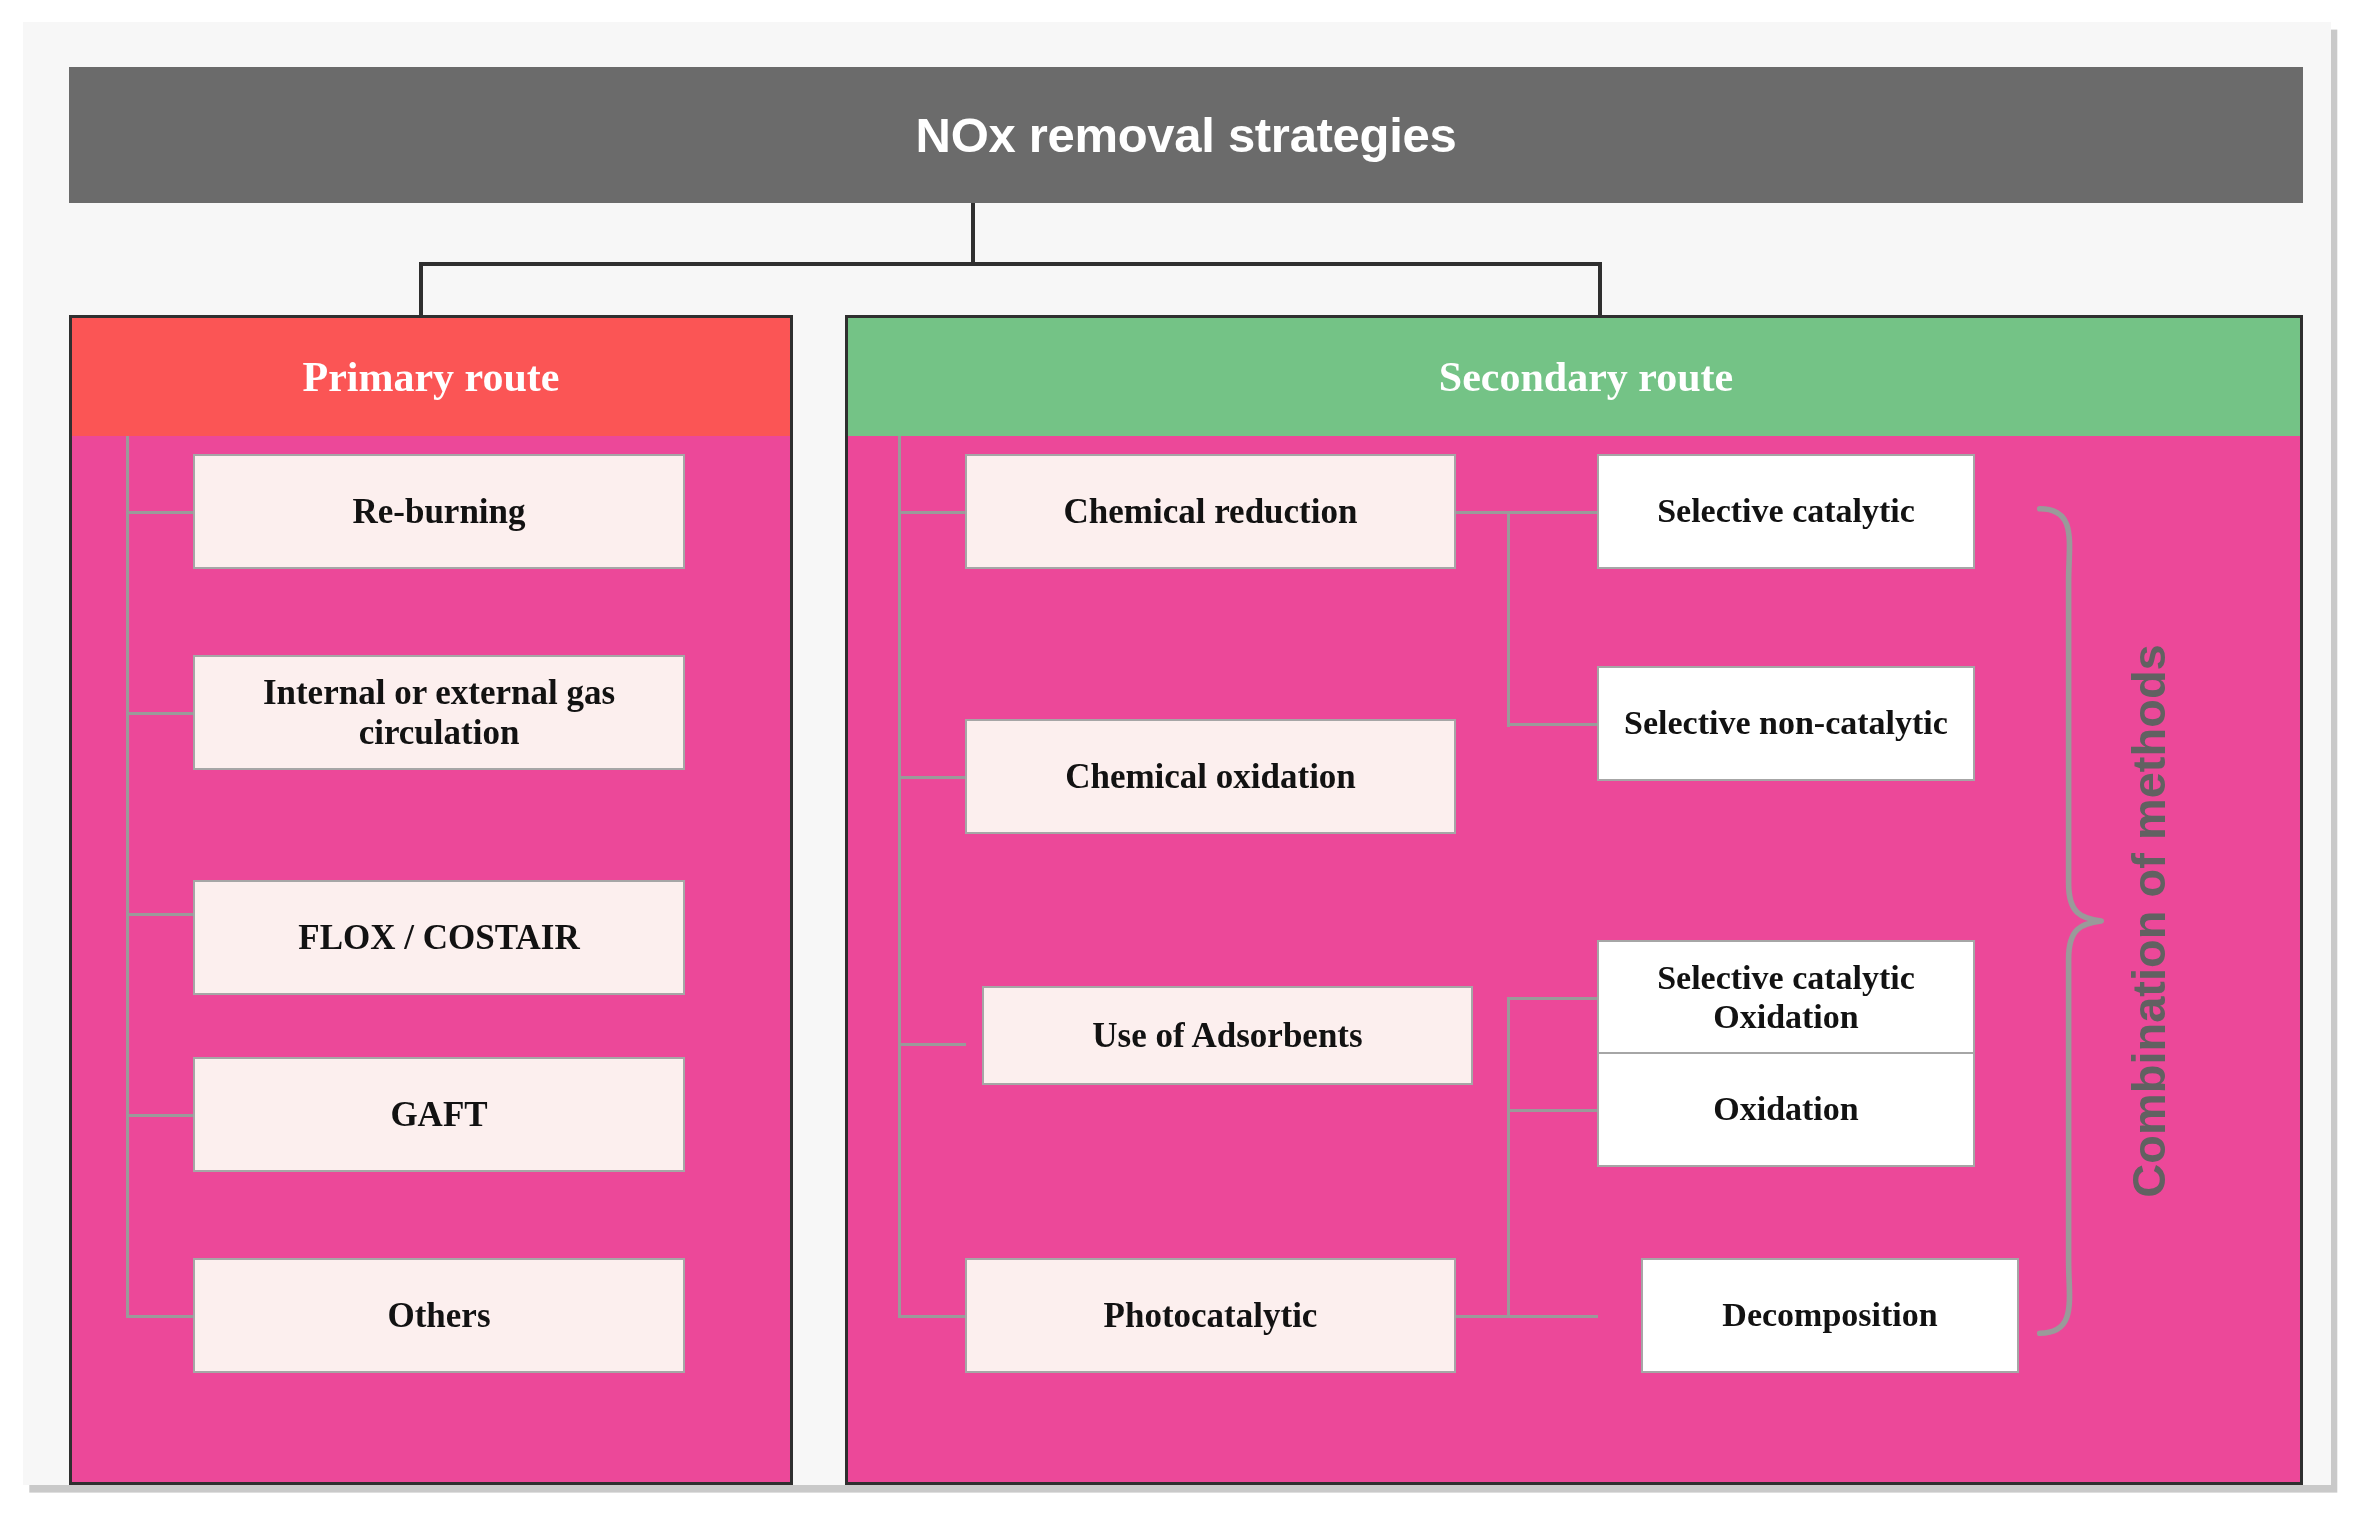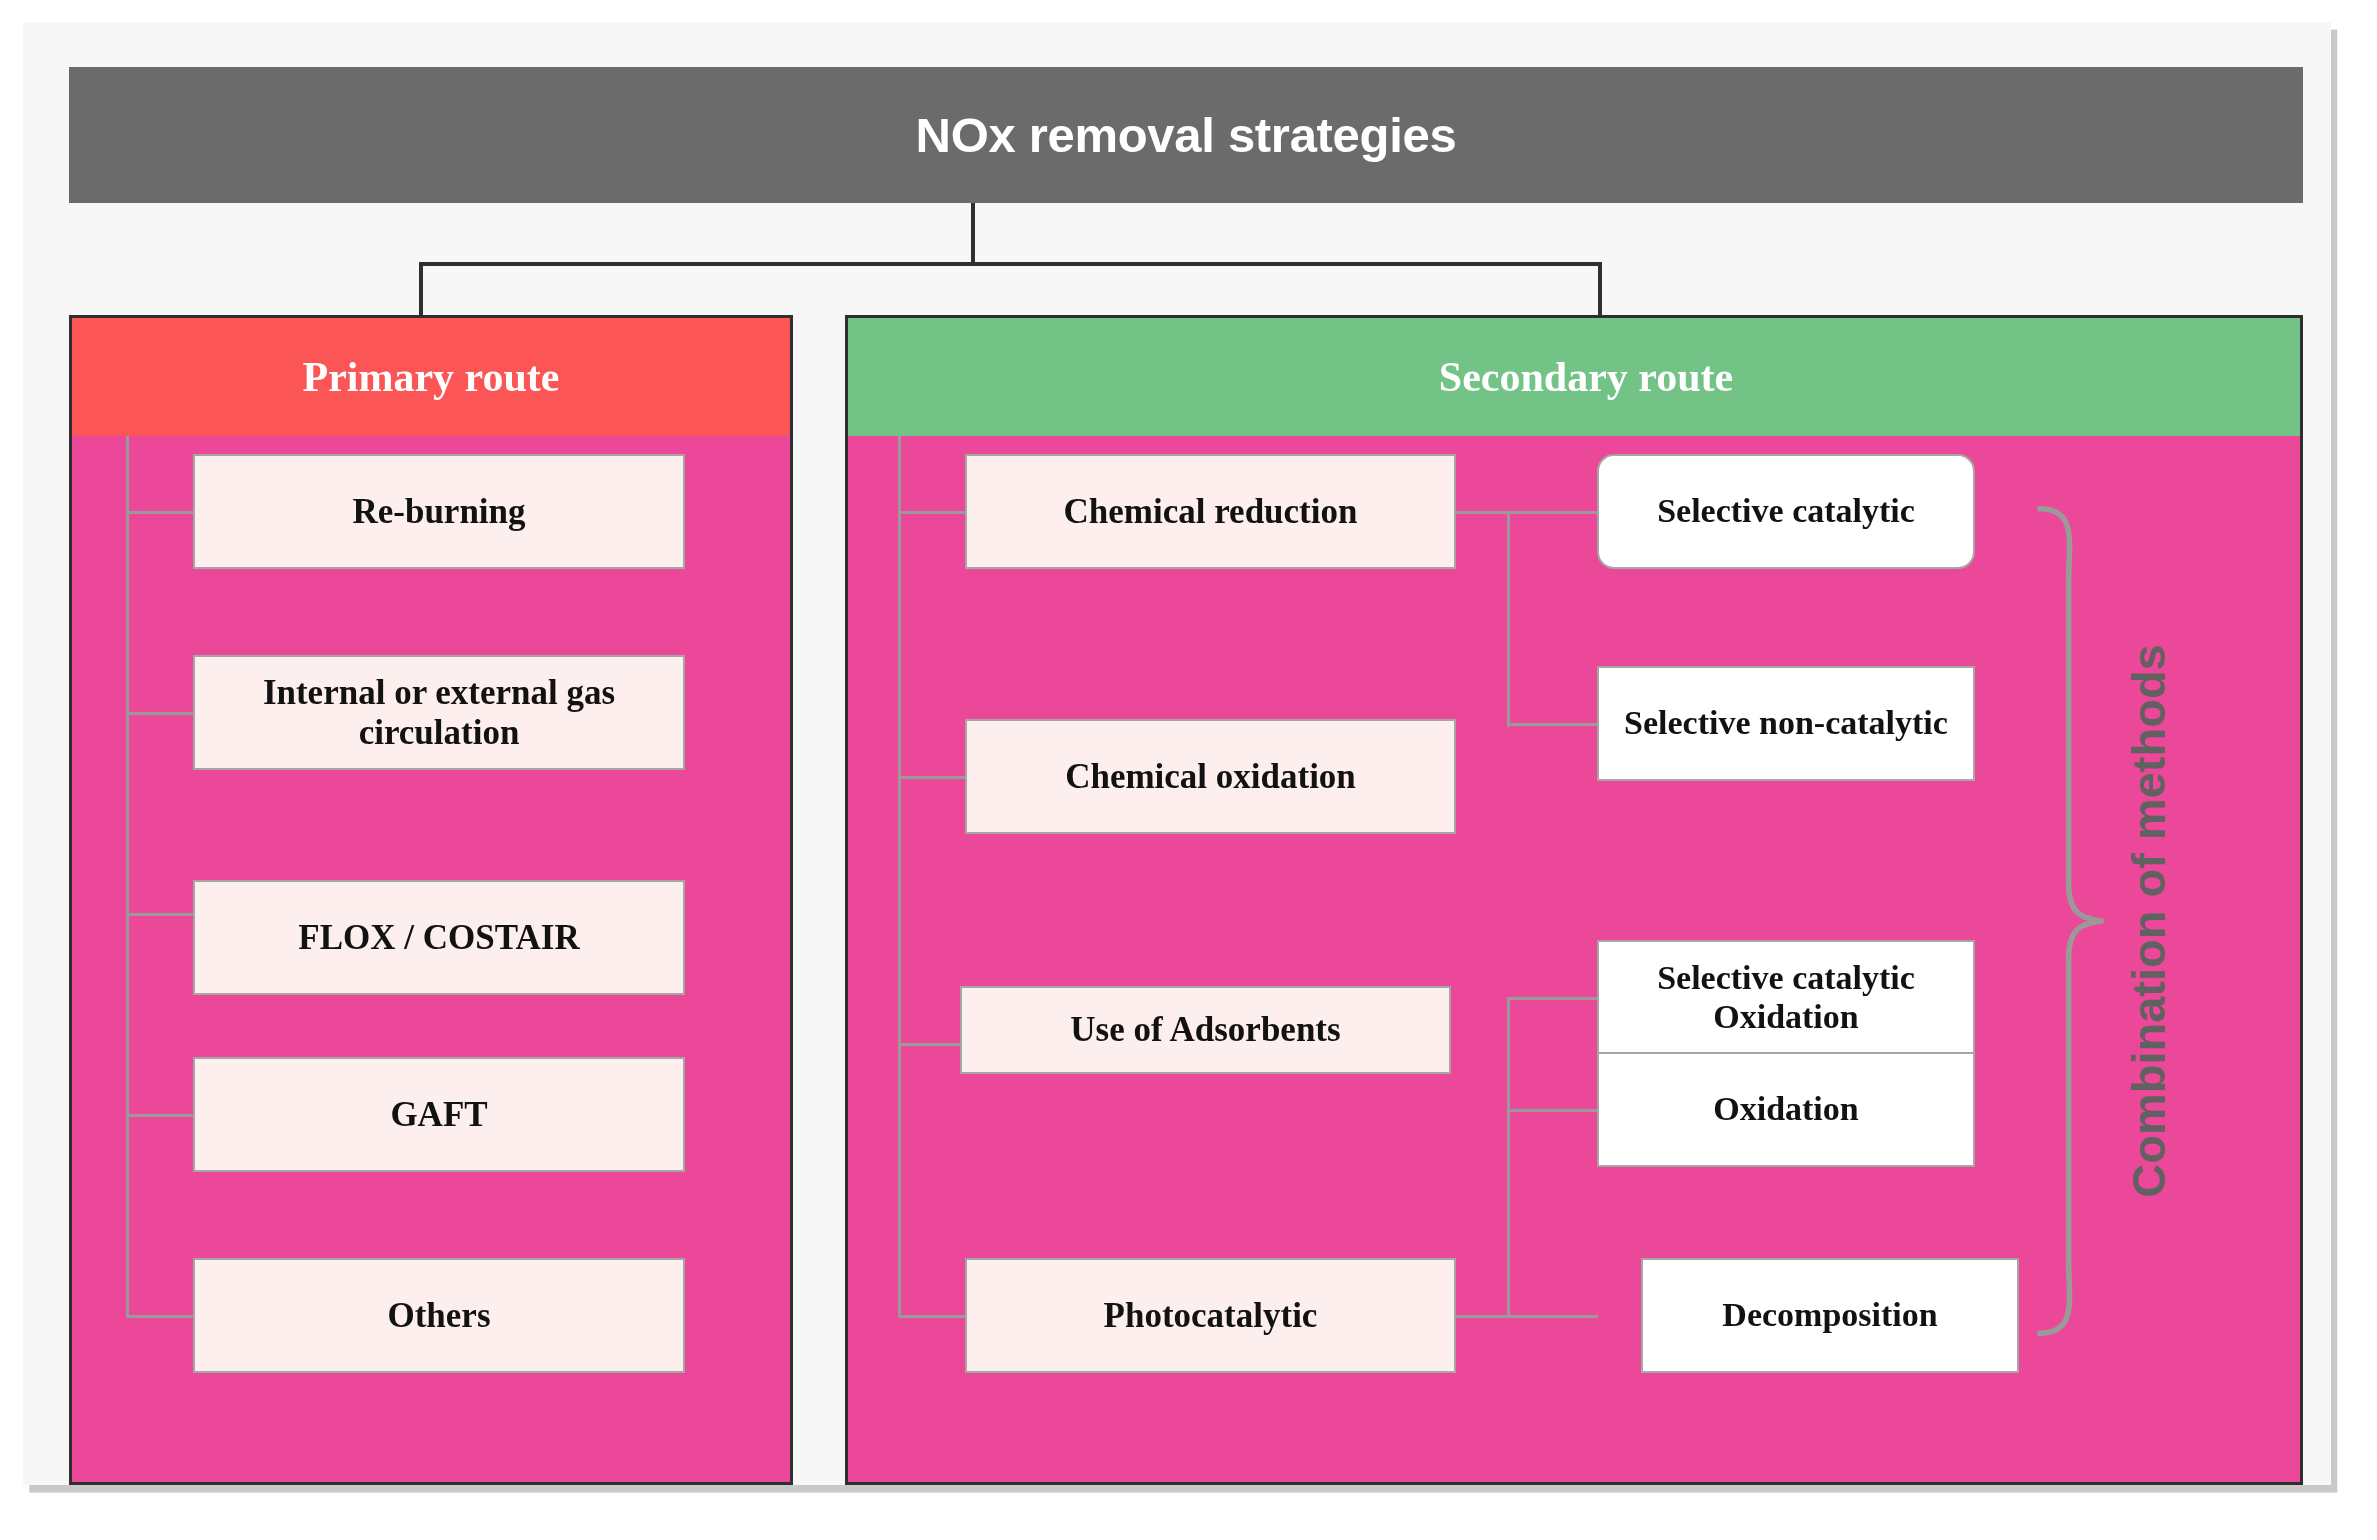--- a/index.html
+++ b/index.html
@@ -176,34 +176,34 @@
     <div class="tconn h" style="left:50px; top:997px; width:68px;"></div>
 
     <div class="node node-pink n-lvl1" style="left:117px; top:136px; width:491px; height:115px;">
       <span class="node-text">Chemical reduction</span>
     </div>
 
     <div class="node node-pink n-lvl1" style="left:117px; top:401px; width:491px; height:115px;">
       <span class="node-text">Chemical oxidation</span>
     </div>
 
-    <div class="node node-pink n-lvl1" style="left:112px; top:668px; width:491px; height:88px;">
+    <div class="node node-pink n-lvl1" style="left:134px; top:668px; width:491px; height:99px;">
       <span class="node-text">Use of Adsorbents</span>
     </div>
 
     <div class="node node-pink n-lvl1" style="left:117px; top:940px; width:491px; height:115px;">
       <span class="node-text">Photocatalytic</span>
     </div>
 
     <div class="tconn h" style="left:608px; top:193px; width:54px;"></div>
     <div class="tconn v" style="left:659px; top:193px; height:216px;"></div>
     <div class="tconn h" style="left:659px; top:193px; width:91px;"></div>
     <div class="tconn h" style="left:659px; top:405px; width:91px;"></div>
 
-    <div class="node node-white n-lvl2" style="left:749px; top:136px; width:378px; height:115px;border-radius:17px;">
+    <div class="node node-white n-lvl2" style="left:749px; top:136px; width:378px; height:115px;">
       <span class="node-text">Selective catalytic</span>
     </div>
 
     <div class="node node-white n-lvl2" style="left:749px; top:348px; width:378px; height:115px;">
       <span class="node-text">Selective non-catalytic</span>
     </div>
 
     <div class="tconn h" style="left:608px; top:997px; width:54px;"></div>
     <div class="tconn v" style="left:659px; top:679px; height:321px;"></div>
     <div class="tconn h" style="left:659px; top:679px; width:91px;"></div>

